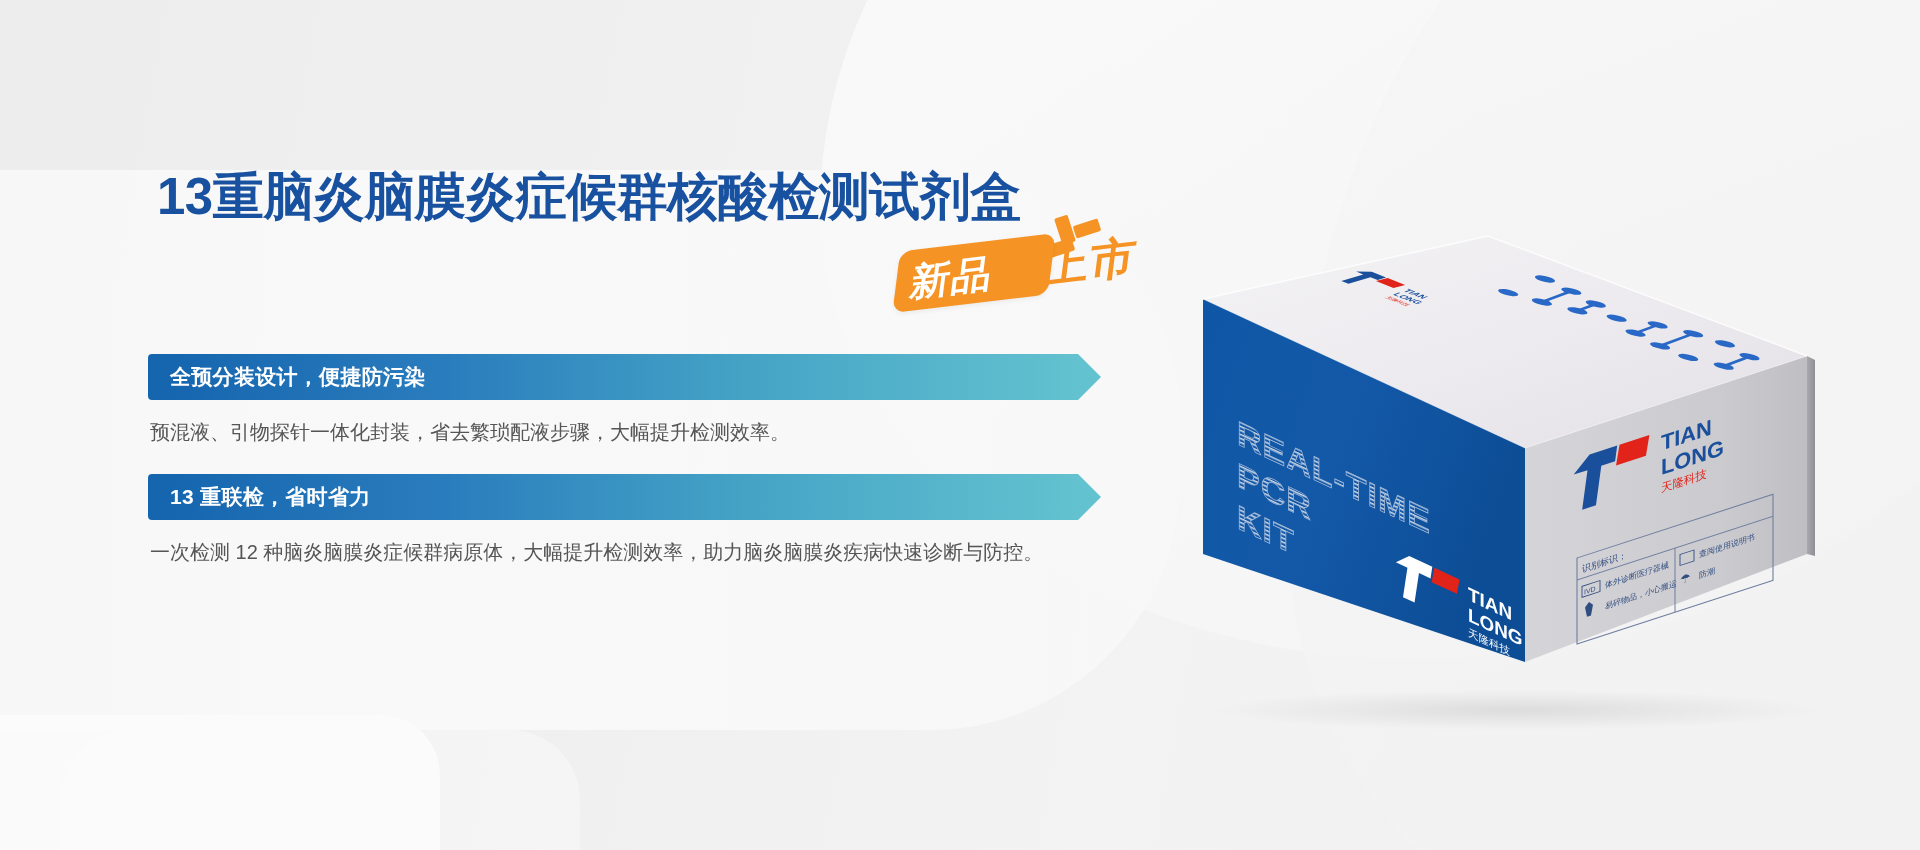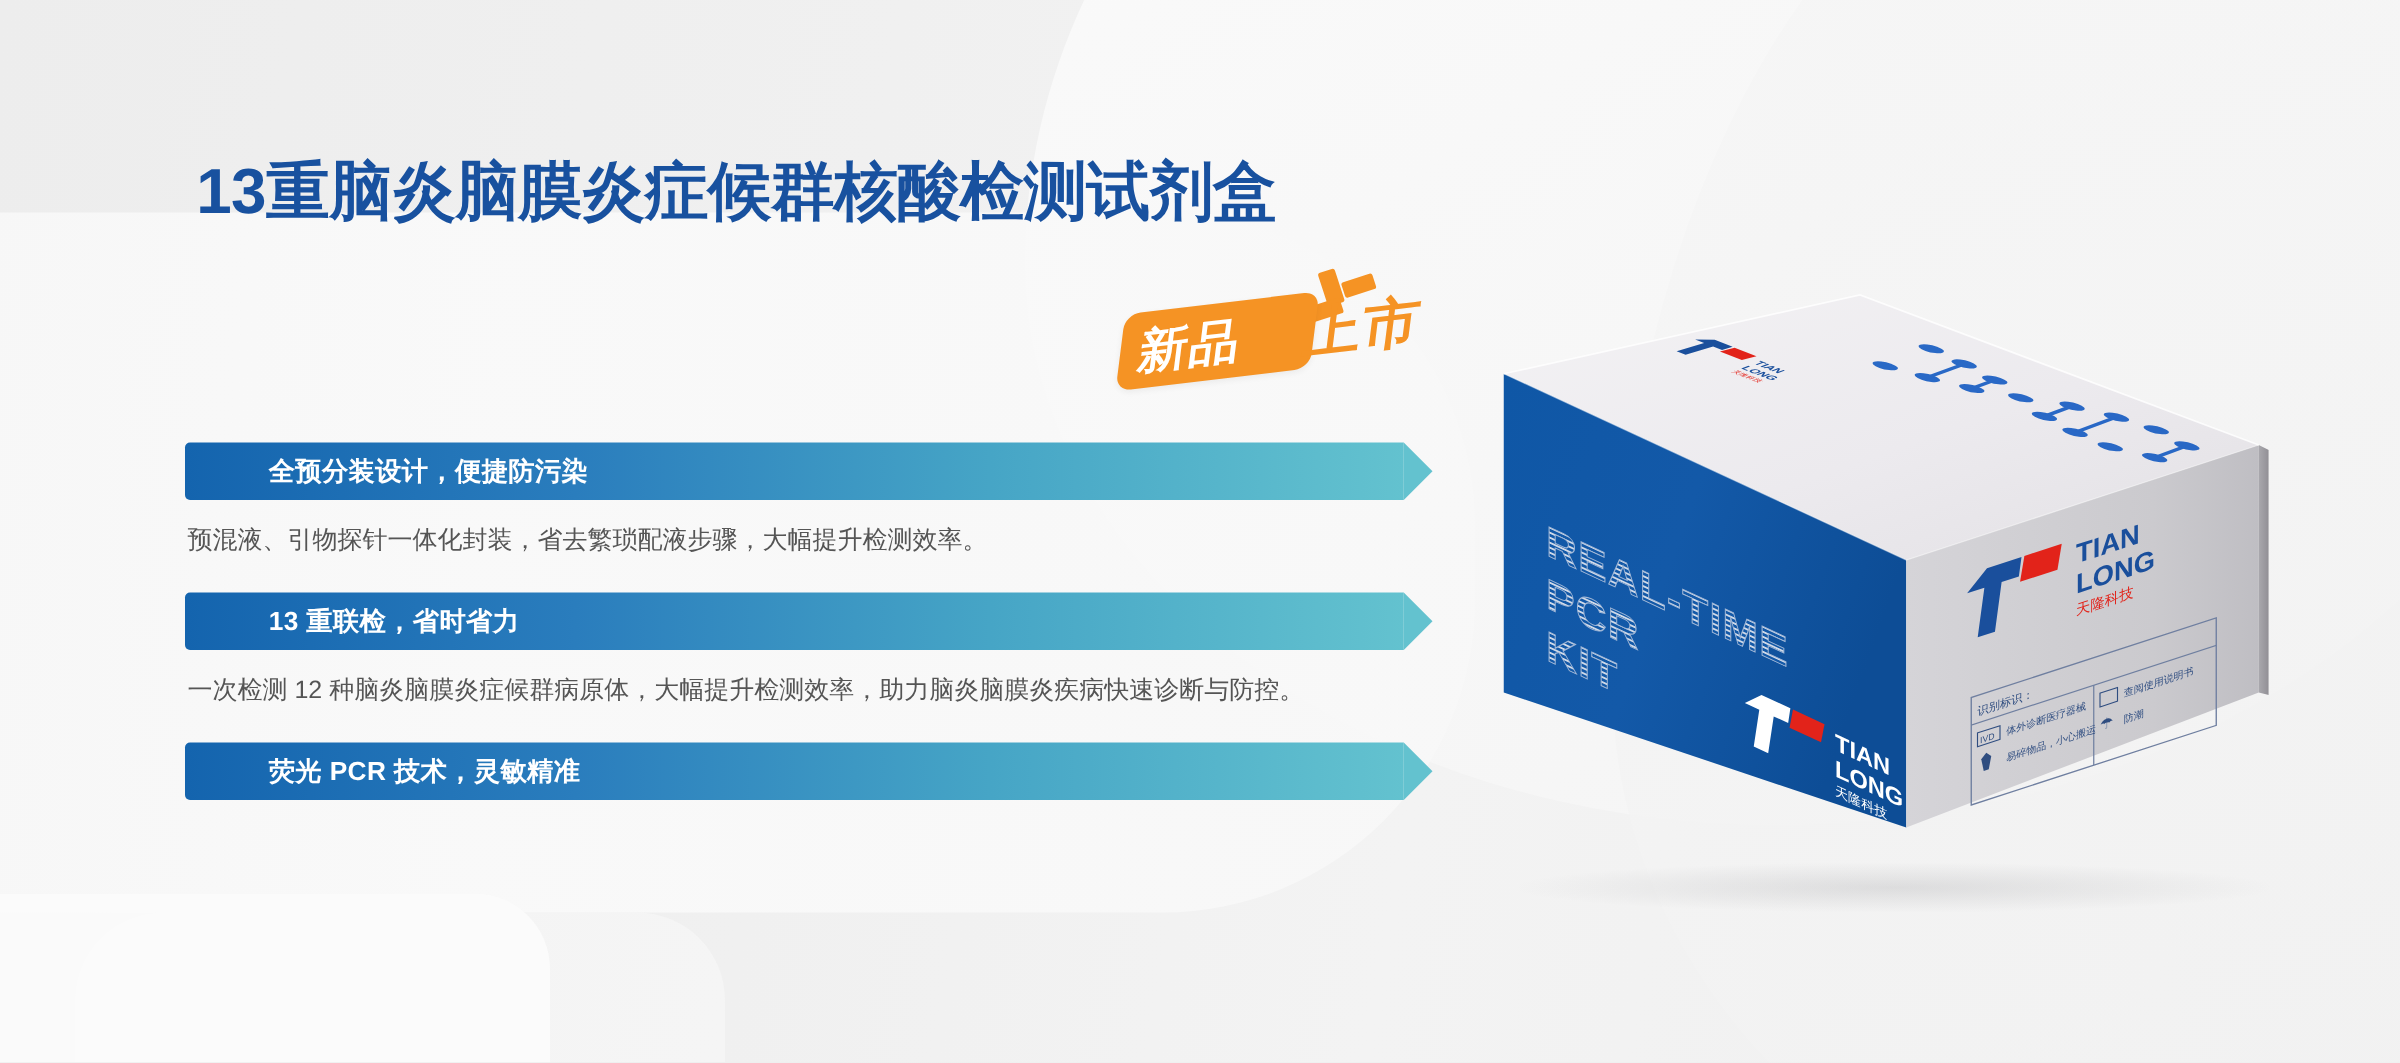--- a/index.html
+++ b/index.html
@@ -79,20 +79,21 @@
     z-index: 6;
   }
   .title-line {
     font-family: "Liberation Sans", "DejaVu Sans", sans-serif;
     font-weight: bold;
     font-size: 51px;
     line-height: 62px;
     letter-spacing: -0.5px;
     color: #18519f;
     white-space: nowrap;
+    margin-top: 44px;
   }
 
   
   #new-badge {
     position: absolute;
     top: 214px;
     left: 892px;
     width: 260px;
     height: 105px;
     z-index: 8;
@@ -152,21 +153,20 @@
   }
   .feature { margin-bottom: 6px; }
   .feature-bar {
     position: relative;
     height: 46px;
     width: 930px;
     background: linear-gradient(90deg, #1464ae 0%, #2a7dbd 32%, #46a5c6 66%, #63c2cf 100%);
     border-radius: 4px 0 0 4px;
     display: flex;
     align-items: center;
-    padding-left: 45px;
   }
   .feature-bar::after {
     content: "";
     position: absolute;
     right: -23px;
     top: 0;
     width: 0;
     height: 0;
     border-top: 23px solid transparent;
     border-bottom: 23px solid transparent;
@@ -245,23 +245,20 @@
     </div>
 
     <div class="feature">
       <div class="feature-bar">
         <span class="feature-bar-label">13 重联检，省时省力</span>
       </div>
       <div class="feature-desc">一次检测 12 种脑炎脑膜炎症候群病原体，大幅提升检测效率，助力脑炎脑膜炎疾病快速诊断与防控。</div>
     </div>
 
     <div class="feature">
-      <div class="feature-bar">
-        <span class="feature-bar-label">荧光 PCR 技术，灵敏精准</span>
-      </div>
     </div>
 
   </div>
 
   <div class="box-shadow-ellipse"></div>
 
   <div id="product-box">
     <svg width="620" height="480" viewBox="0 0 620 480" xmlns="http://www.w3.org/2000/svg">
       <defs>
         <linearGradient id="gTop" x1="0" y1="0" x2="1" y2="1">

